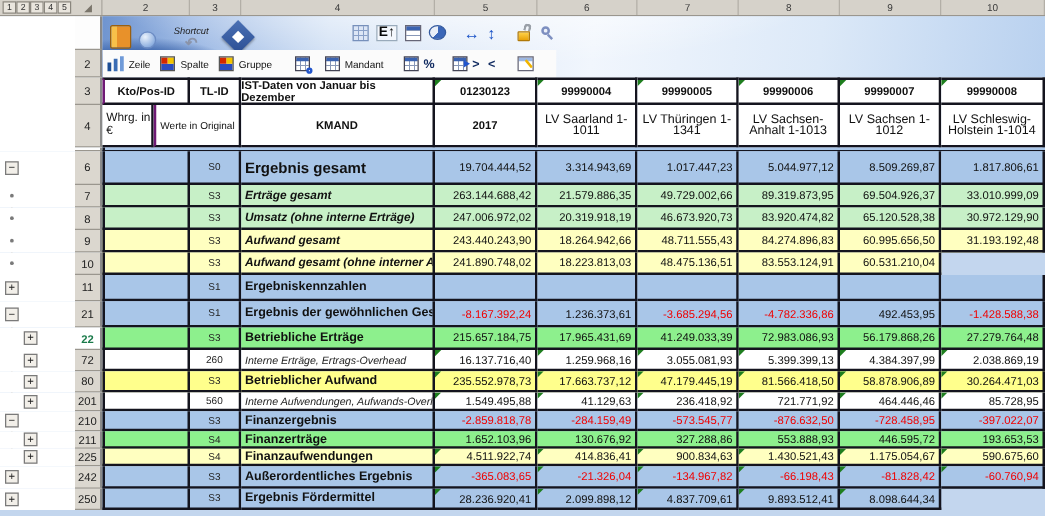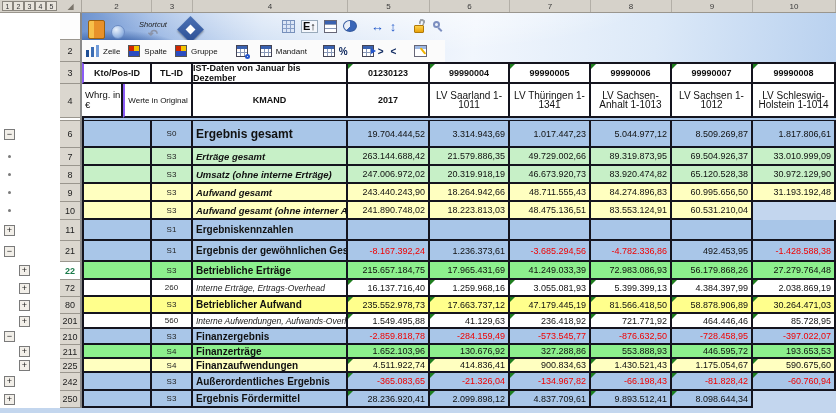--- a/index.html
+++ b/index.html
@@ -95,21 +95,21 @@
   .ic-window::after{content:"";position:absolute;width:2px;height:8px;background:#f0b400;
     transform:rotate(-40deg);right:2px;top:1px;border-radius:1px;}
   
   .hrow{position:absolute;left:82px;display:flex;}
   .hrow3{top:62px;height:22px;}
   .hrow4{top:84px;height:34px;}
   .hcell{border-right:2px solid #14141e;border-bottom:2px solid #14141e;background:#fff;display:flex;
     align-items:center;justify-content:center;font-weight:bold;font-size:9px;box-sizing:border-box;
     position:relative;overflow:hidden;}
   .hrow3 .hcell{border-top:2px solid #14141e;}
-  .hcell.first{border-left:2px solid #8b5cf6;}
+  .hcell.first{border-left:2px solid #701a75;}
   .hc-werte{font-weight:normal;font-size:8px;line-height:9px;text-align:center;}
   .hc-whrg{font-weight:normal;font-size:9.5px;justify-content:flex-start;text-align:left;
     padding-left:3px;line-height:10px;}
   .hc-lv{font-weight:normal;font-size:10px;line-height:9px;text-align:center;padding:0 2px;}
   
   .sliver{position:absolute;left:82px;top:118px;width:754px;height:3px;background:#a9c6e8;
     border-left:2px solid #14141e;border-bottom:1px solid #14141e;box-sizing:border-box;}
   
   .sheet{position:absolute;left:0;top:121px;width:836px;}
   .r{display:flex;position:relative;box-sizing:border-box;}

